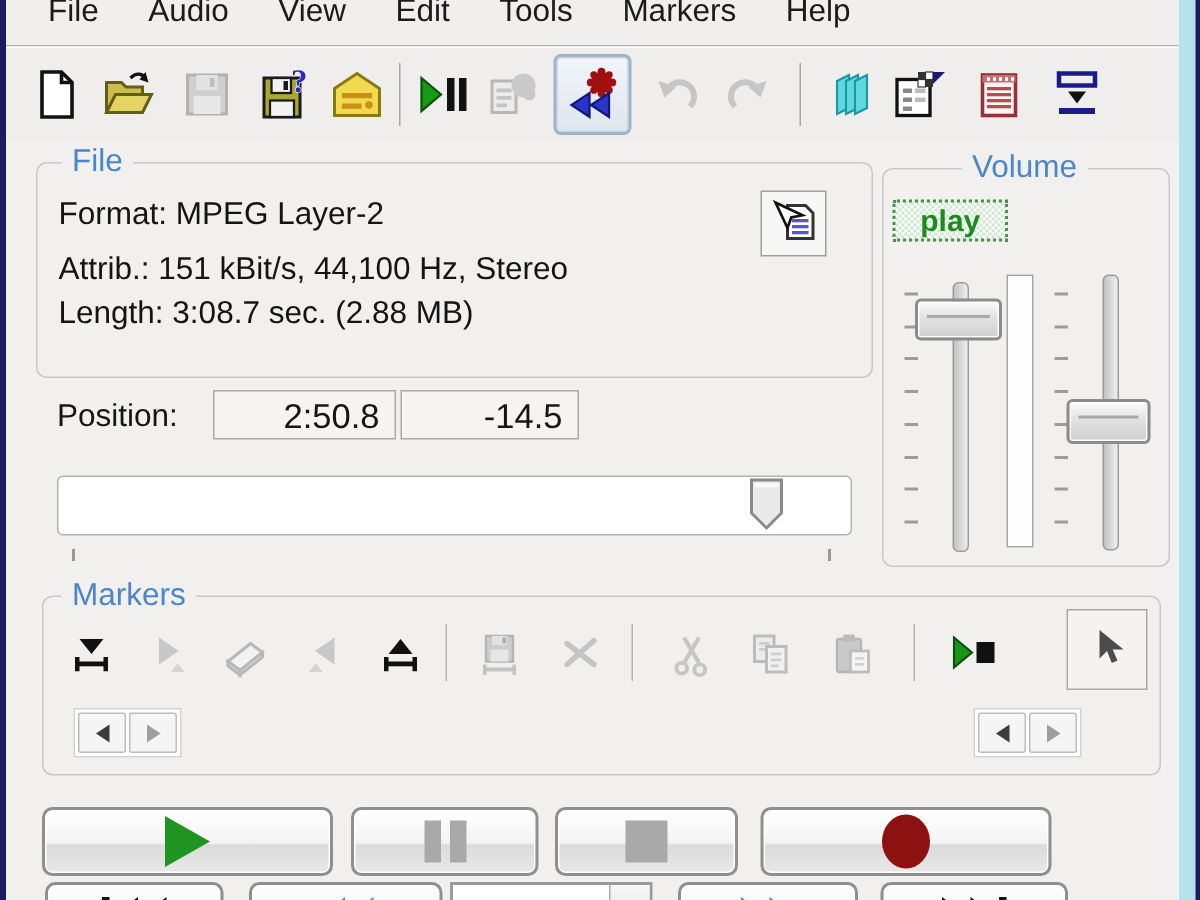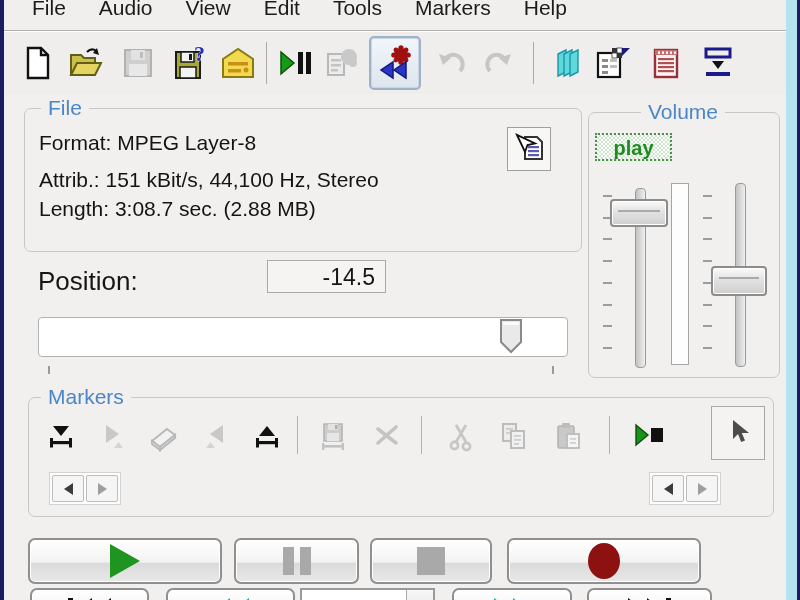--- a/index.html
+++ b/index.html
@@ -30,21 +30,21 @@
   .main{position:absolute;left:4px;top:94px;width:782px;height:506px;background:#f1f0ef}
 
   .groupbox{position:absolute;border:1px solid #c7c7c5;border-radius:7px}
   .legend{position:absolute;top:-13px;background:#f1f0ef;padding:0 7px;color:#4a86c8;font-size:21px}
 
   .fileline{position:absolute;left:14px;font-size:21px;color:#141414;white-space:nowrap}
 
   .icon-btn{position:absolute;background:#f7f7f6;border:1px solid #9f9f9f;display:flex;
             align-items:center;justify-content:center}
 
-  .pos-label{position:absolute;font-size:26px}
+  .pos-label{position:absolute;font-size:21px}
   .pos-field{position:absolute;height:33px;background:#f5f4f3;border:1px solid #a9a9a9;
              font-size:23px;text-align:right;padding-right:10px;line-height:33px;box-sizing:border-box}
 
   .pos-slider{position:absolute;height:38px;background:#ffffff;border:1px solid #b2b2b2;border-radius:4px}
   .pos-thumb{position:absolute;top:0px}
   .slider-tick{position:absolute;width:2px;height:8px;background:#9a9a9a}
 
   
   .vol-label{position:absolute;height:28px;font-weight:bold;font-size:20px;text-align:center;
              line-height:26px;box-sizing:border-box;border:2px dotted}
@@ -246,21 +246,21 @@
       <path d="M12 16h12l-6 8z" fill="#111"></path>
       <rect x="6" y="27" width="24" height="4" fill="#1a1a8a"></rect>
     </svg>
   </div>
 </div>
 
 <div class="main">
 
   <div class="groupbox" style="left:20px;top:14px;width:556px;height:142px">
     <span class="legend" style="left:16px">File</span>
-    <div class="fileline" style="top:22px">Format: MPEG Layer-8</div>
+    <div class="fileline" style="top:22px">Format: MPEG Layer-2</div>
     <div class="fileline" style="top:59px">Attrib.: 151 kBit/s, 44,100 Hz, Stereo</div>
     <div class="fileline" style="top:88px">Length: 3:08.7 sec. (2.88 MB)</div>
     <div class="icon-btn" style="left:482px;top:18px;width:42px;height:42px">
       <svg width="36" height="36" viewBox="0 0 36 36">
         <path d="M14 6h12l5 5v17H14z" fill="#fff" stroke="#333" stroke-width="2"></path>
         <g fill="#5a5ab0">
             <rect x="17" y="15" width="11" height="2.2"></rect>
             <rect x="17" y="19" width="11" height="2.2"></rect>
             <rect x="17" y="23" width="11" height="2.2"></rect>
           </g>
@@ -296,20 +296,21 @@
       <div class="vtick"></div>
         <div class="vtick"></div>
         <div class="vtick"></div>
         <div class="vtick"></div>
     </div>
     <div class="vtrack" style="left:146px;top:70px;height:182px"></div>
     <div class="vthumb" style="left:122px;top:153px;width:52px;height:26px"></div>
   </div>
 
   <div class="pos-label" style="left:34px;top:172px">Position:</div>
+  <div class="pos-field" style="left:138px;top:166px;width:122px">2:50.8</div>
   <div class="pos-field" style="left:263px;top:166px;width:119px">-14.5</div>
 
   <div class="pos-slider" style="left:34px;top:223px;width:528px">
     <div class="pos-thumb" style="left:87%">
       <svg width="26" height="37" viewBox="0 0 26 37">
         <path d="M3 2h20v22L13 34 3 24z" fill="#e9e9e9" stroke="#8a8a8a" stroke-width="2"></path>
         <path d="M5 4h16v3H5z" fill="#fafafa"></path>
       </svg>
     </div>
   </div>

